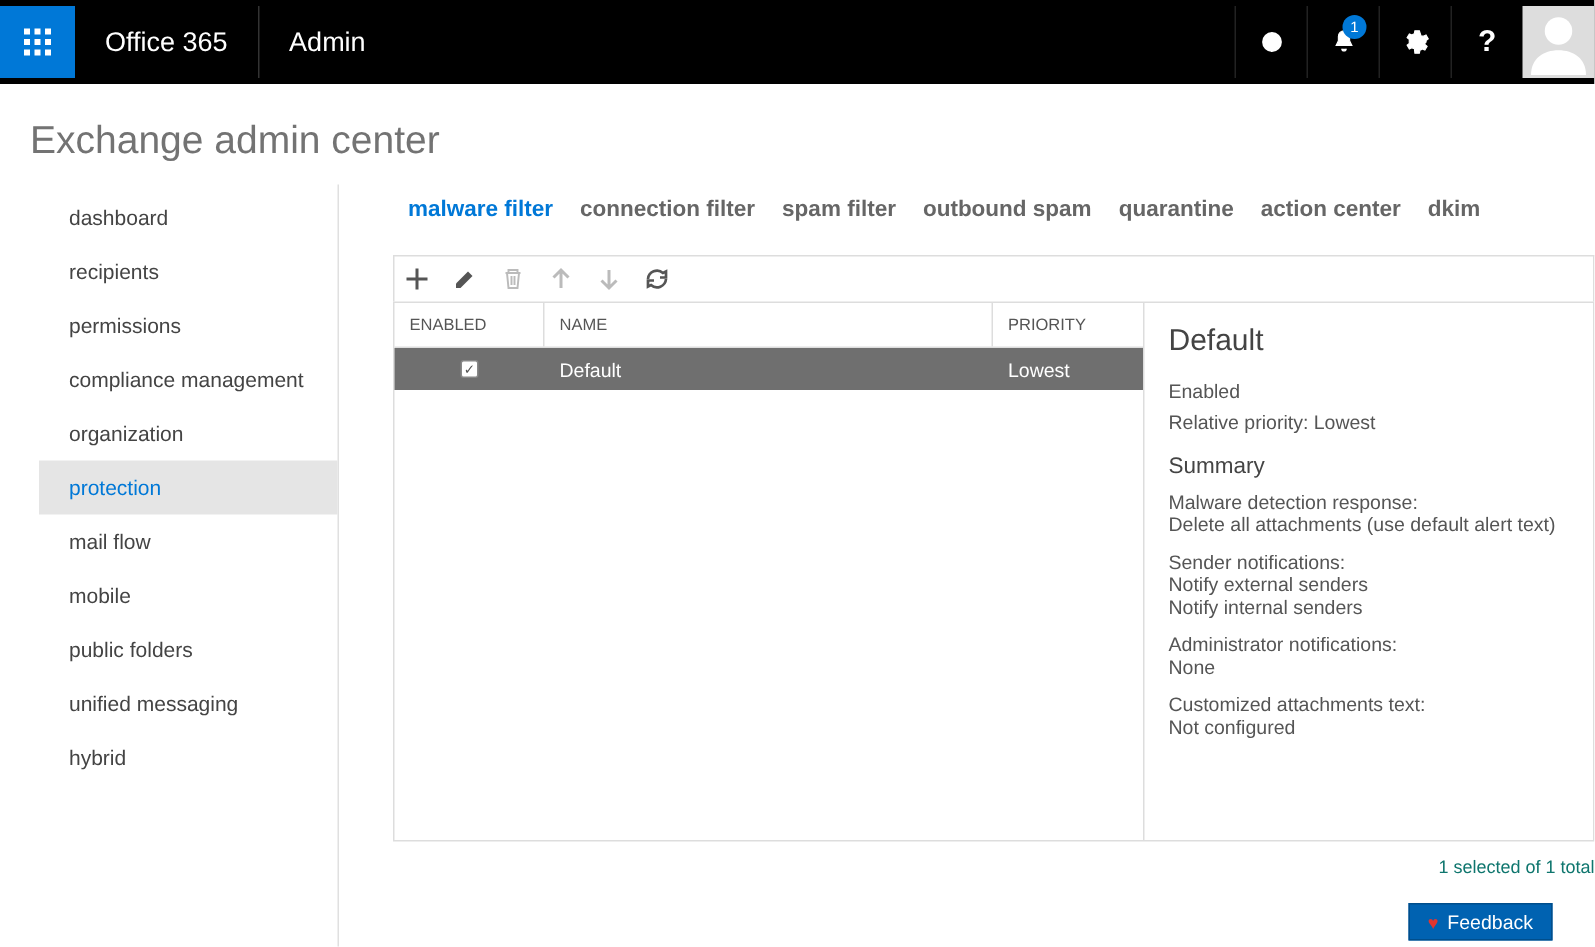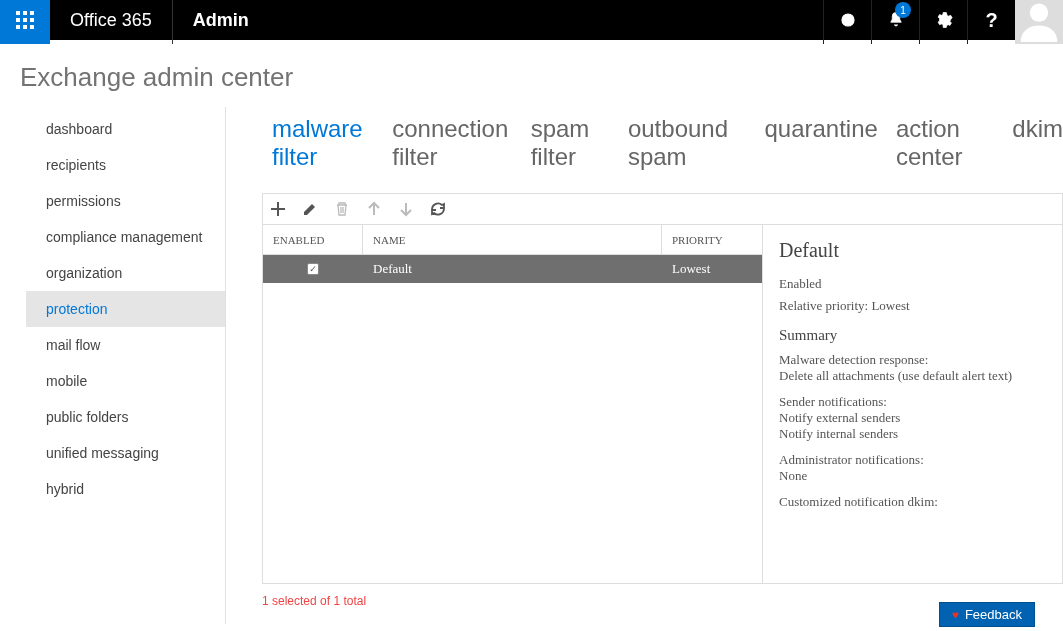--- a/index.html
+++ b/index.html
@@ -1,54 +1,54 @@
 <!DOCTYPE html>
 <html><head>
 <meta charset="utf-8">
 <style>
   * { box-sizing: border-box; margin: 0; padding: 0; }
   html, body { width: 1063px; height: 631px; font-family: "Segoe UI", Arial, sans-serif; color: #333; overflow: hidden; }
 
   
-  .topbar { display: flex; align-items: center; height: 40px; background: #000; color: #fff; }
+  .topbar { display: flex; align-items: center; height: 56px; background: #000; color: #fff; }
   .waffle { width: 50px; height: 48px; background: #0078d7; display:flex; align-items:center; justify-content:center; }
   .waffle svg { width: 20px; height: 20px; }
   .brand { padding: 0 20px; font-size: 18px; font-weight: 400; border-right: 1px solid #333; height:48px; display:flex; align-items:center;}
-  .apptitle { padding: 0 20px; font-size: 18px; font-weight: 700; }
+  .apptitle { padding: 0 20px; font-size: 18px; font-weight: 400; }
   .topbar-spacer { flex: 1; }
   .topbtn { width: 48px; height: 48px; display:flex; align-items:center; justify-content:center; border-left: 1px solid #222; position:relative; cursor:pointer;}
   .topbtn svg { width:18px; height:18px; fill:#fff; stroke:#fff;}
   .badge { position:absolute; top:6px; right:8px; background:#0078d7; color:#fff; border-radius:50%; width:16px; height:16px; font-size:10px; display:flex; align-items:center; justify-content:center;}
   .avatar { width:48px; height:48px; background:#ddd; display:flex; align-items:center; justify-content:center;}
   .avatar svg { width:44px; height:44px; }
 
   
   .page-title { color:#737373; font-size: 26px; font-weight: 300; padding: 22px 0 14px 20px; }
 
   
   .columns { display:flex; height: calc(631px - 48px - 66px); padding-left: 26px; }
   .sidebar { width: 200px; border-right: 1px solid #e0e0e0; padding-top: 4px;}
   .nav-item { padding: 10px 20px; font-size: 14px; color:#444; cursor:pointer; }
   .nav-item.active { background: #e5e5e5; color:#0078d7; }
 
   .main { flex:1; padding: 0 0 0 36px; display:flex; flex-direction:column; }
 
   
-  .tabs { display:flex; gap: 18px; padding: 8px 0 22px 10px; font-size: 24px; font-weight:400; color:#666; }
+  .tabs { display:flex; gap: 18px; padding: 8px 0 22px 10px; font-size: 15px; font-weight:700; color:#666; }
   .tab { cursor:pointer; }
   .tab.active { color:#0078d7; }
 
   
   .toolbox { border:1px solid #ddd; border-bottom:none; padding: 6px 6px; display:flex; gap:14px; align-items:center; }
   .toolbtn { width:18px; height:18px; display:flex; align-items:center; justify-content:center; cursor:pointer; color:#555;}
   .toolbtn.disabled { color:#bbb; cursor:default;}
   .toolbtn svg { width:16px; height:16px; }
 
   
-  .list-container { display:flex; border:1px solid #ddd; height: 360px; font-family: Liberation Serif, serif; }
+  .list-container { display:flex; border:1px solid #ddd; height: 360px; }
   .table { width: 500px; border-right:1px solid #ddd; display:flex; flex-direction:column;}
   .thead { display:flex; border-bottom:1px solid #ddd; font-size:11px; color:#555; height:30px; align-items:center;}
   .th { padding: 0 10px; border-right:1px solid #ddd; height:100%; display:flex; align-items:center;}
   .th.enabled-col { width:100px;}
   .th.name-col { flex:1;}
   .th.prio-col { width:100px; border-right:none;}
   .tbody { flex:1; }
   .trow { display:flex; align-items:center; height:28px; font-size:13px; }
   .trow.selected { background:#6f6f6f; color:#fff; }
   .td { padding:0 10px;}
@@ -57,21 +57,21 @@
   .td.prio-col { width:100px;}
   .chk { width:12px; height:12px; background:#fff; border:1px solid #888; border-radius:2px; display:flex; align-items:center; justify-content:center; font-size:9px; color:#555;}
 
   .details { flex:1; padding: 14px 16px; font-size:13px; color:#555; overflow:auto;}
   .details h2 { font-size:20px; font-weight:400; color:#444; margin-bottom:14px;}
   .details .line { margin-bottom: 6px;}
   .details .section-title { margin-top:13px; margin-bottom:8px; font-size:15px; color:#444;}
   .details .group { margin-bottom:10px;}
 
   
-  .status { text-align:left; font-size:12px; color:#ef4444; padding:10px 0;}
+  .status { text-align:right; font-size:12px; color:#0f766e; padding:10px 0;}
 
   
   .feedback { position:fixed; right:28px; bottom:4px; background:#0062b1; color:#fff; border:1px solid #004e8c; padding:4px 12px; font-size:13px; display:flex; align-items:center; gap:6px; cursor:pointer;}
   .feedback .heart { color:#e3352e; font-size:12px;}
 </style>
 </head>
 <body>
 
 <div class="topbar">
   <div class="waffle">
@@ -213,21 +213,22 @@
             <div class="group">
               <div>Sender notifications:</div>
               <div>Notify external senders</div>
               <div>Notify internal senders</div>
             </div>
             <div class="group">
               <div>Administrator notifications:</div>
               <div>None</div>
             </div>
             <div class="group">
-              <div>Customized notification dkim:</div>
+              <div>Customized attachments text:</div>
+              <div>Not configured</div>
             </div>
           </div>
       </div>
     </div>
 
     <div class="status">1 selected of 1 total</div>
 
   </div>
 </div>
 

